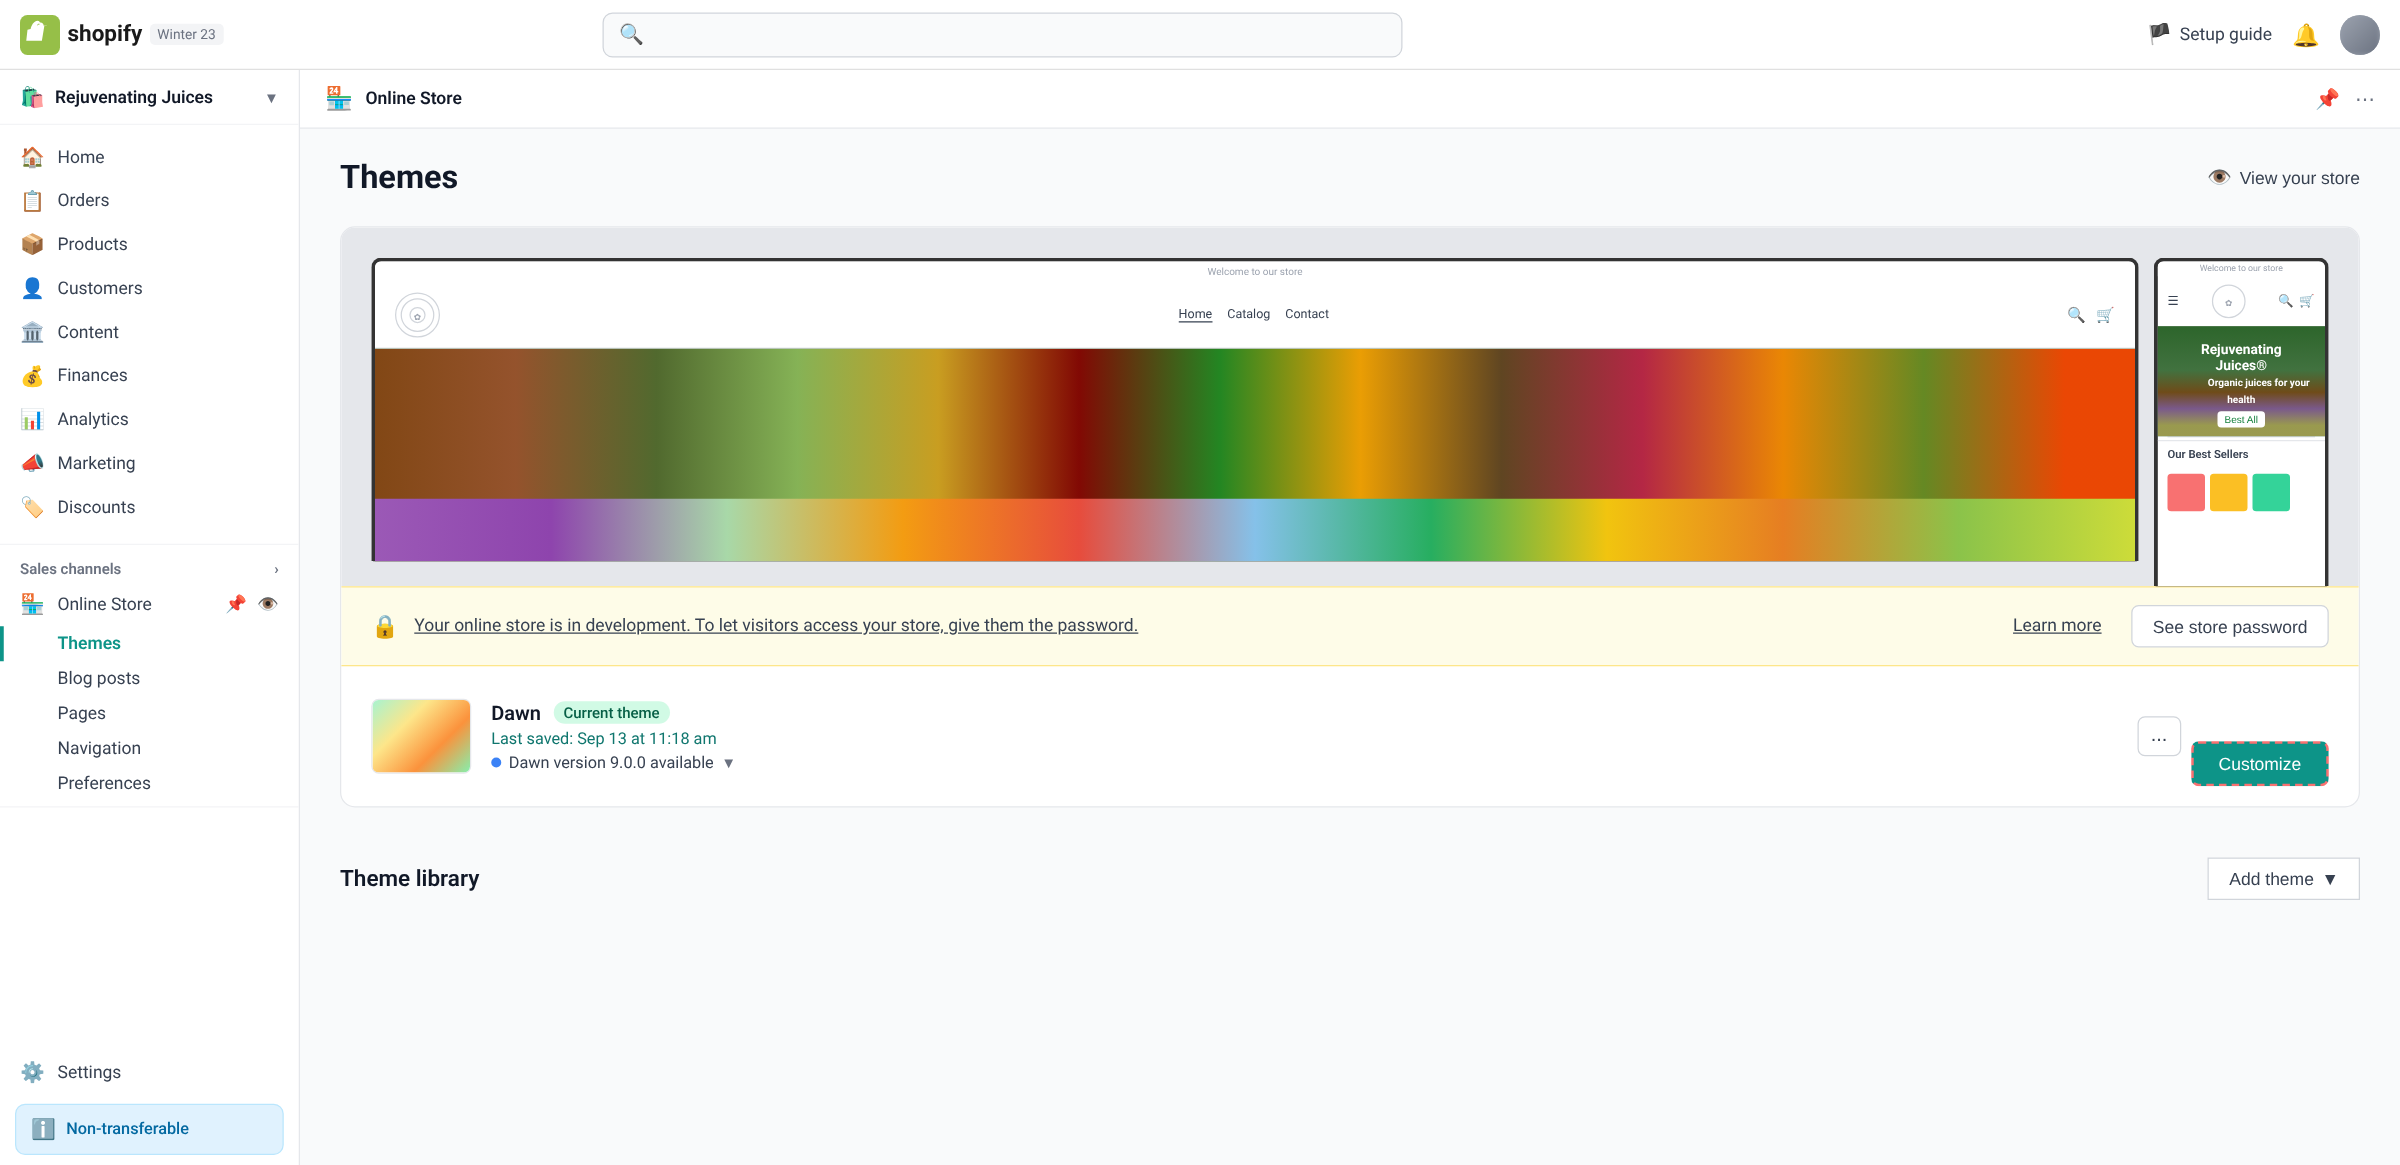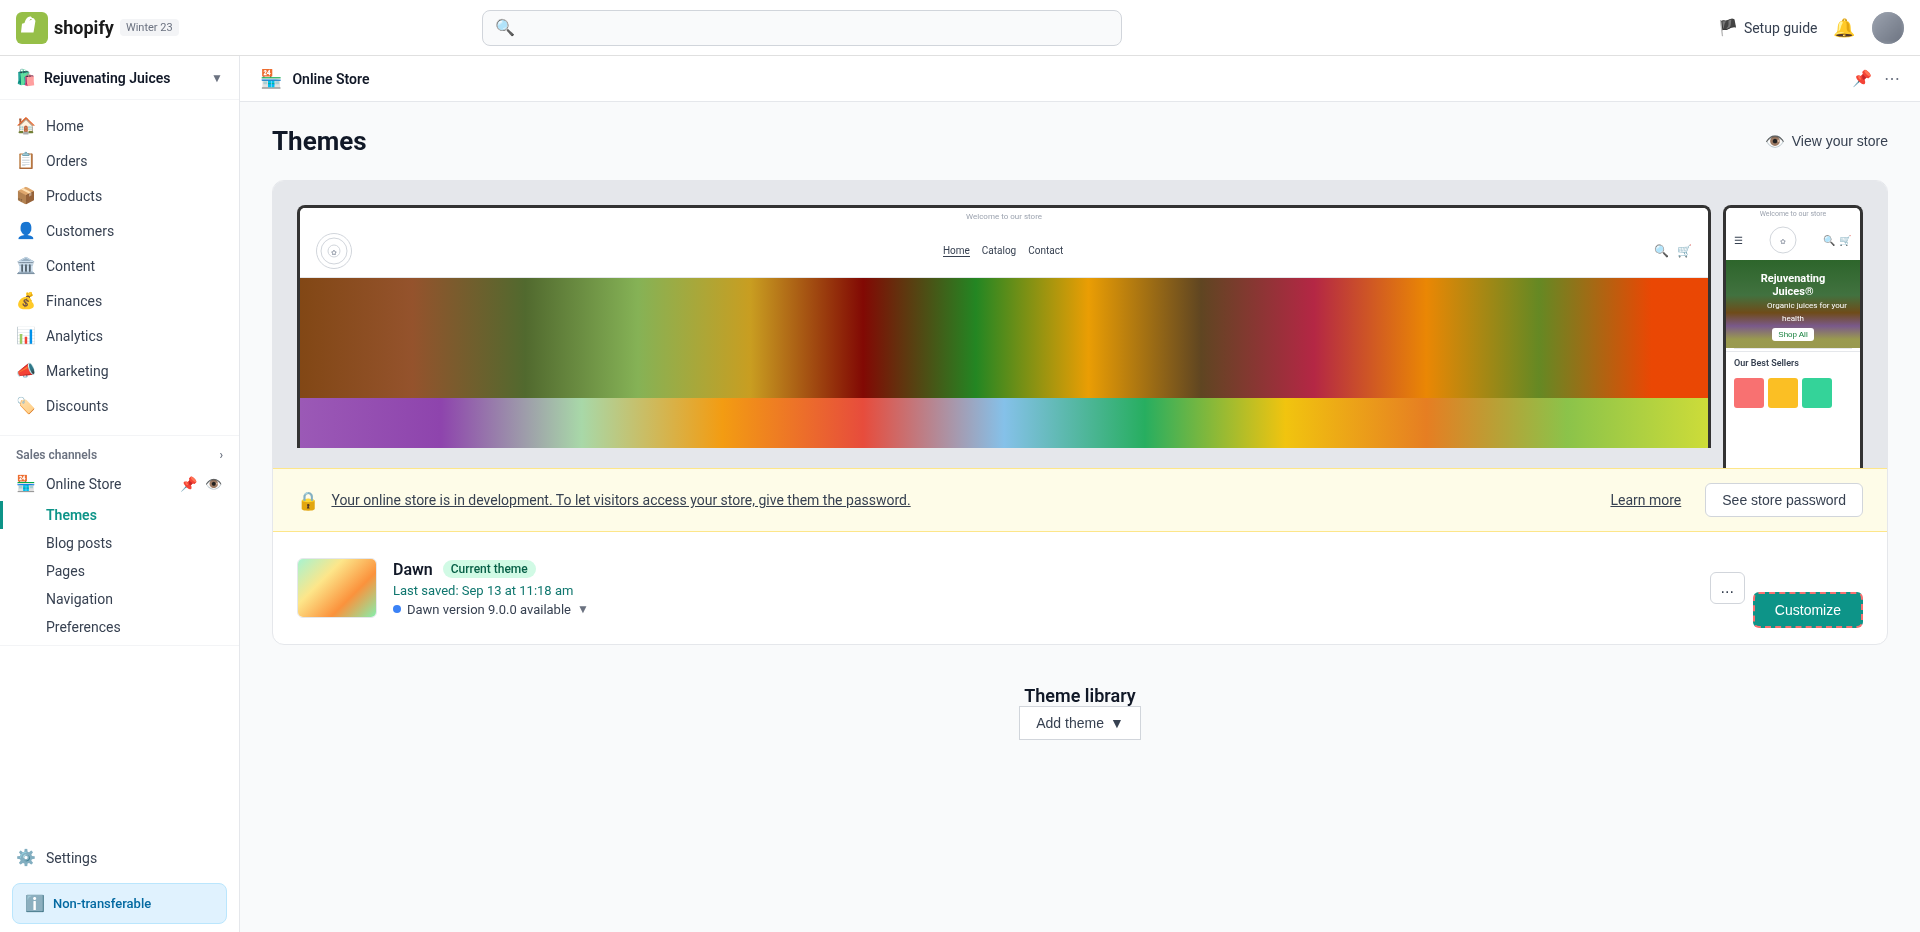--- a/index.html
+++ b/index.html
@@ -189,21 +189,20 @@
     }
     .customize-btn {
       padding: 8px 20px; background: #0d9488; color: #fff; border: 2px dashed #f87171;
       border-radius: 6px; font-size: 14px; font-weight: 500; cursor: pointer; margin-top: 44px;
     }
 
     
     .theme-library-header {
       display: flex; align-items: center; justify-content: space-between;
       padding: 16px 0 8px;
-      flex-direction: column;
     }
     .theme-library-title { font-size: 18px; font-weight: 600; color: #111827; }
     .add-theme-btn {
       display: flex; align-items: center; gap: 6px; padding: 8px 16px;
       background: #fff; border: 1px solid #d1d5db; border-radius: 0;
       font-size: 14px; color: #374151; cursor: pointer;
     }
 
     
     .sidebar::-webkit-scrollbar { width: 4px; }
@@ -421,21 +420,21 @@
                       <text x="14" y="18" text-anchor="middle" font-size="7" fill="#9ca3af">✿</text>
                     </svg>
                 </div>
                 <div style="display:flex; gap:4px;">
                   <span class="mobile-search-icon">🔍</span>
                   <span class="mobile-cart-icon">🛒</span>
                 </div>
               </div>
               <div class="mobile-hero">
                 <div class="mobile-fruits"></div>
-                <div class="mobile-hero-text">Rejuvenating<br>Juices®<br><span style="font-size:8px; font-weight:400;margin-left:28px;">Organic juices for your health</span><br><button style="margin-top:4px; background:#fff; color:#15803d; border:none; border-radius:3px; padding:2px 6px; font-size:8px; cursor:pointer;">Shop All</button></div>
+                <div class="mobile-hero-text">Rejuvenating<br>Juices®<br><span style="font-size:8px; font-weight:700;margin-left:28px;">Organic juices for your health</span><br><button style="margin-top:4px; background:#fff; color:#15803d; border:none; border-radius:3px; padding:2px 6px; font-size:8px; cursor:pointer;">Best All</button></div>
               </div>
               <div style="height:1px; background:#e5e7eb; margin:0 8px;"></div>
               <div class="mobile-best-sellers">Our Best Sellers</div>
               <div style="display:flex; gap:4px; padding:4px 8px;">
                 <div style="width:30px; height:30px; background:#f87171; border-radius:3px;"></div>
                 <div style="width:30px; height:30px; background:#fbbf24; border-radius:3px;"></div>
                 <div style="width:30px; height:30px; background:#34d399; border-radius:3px;"></div>
               </div>
             </div>
           </div>

